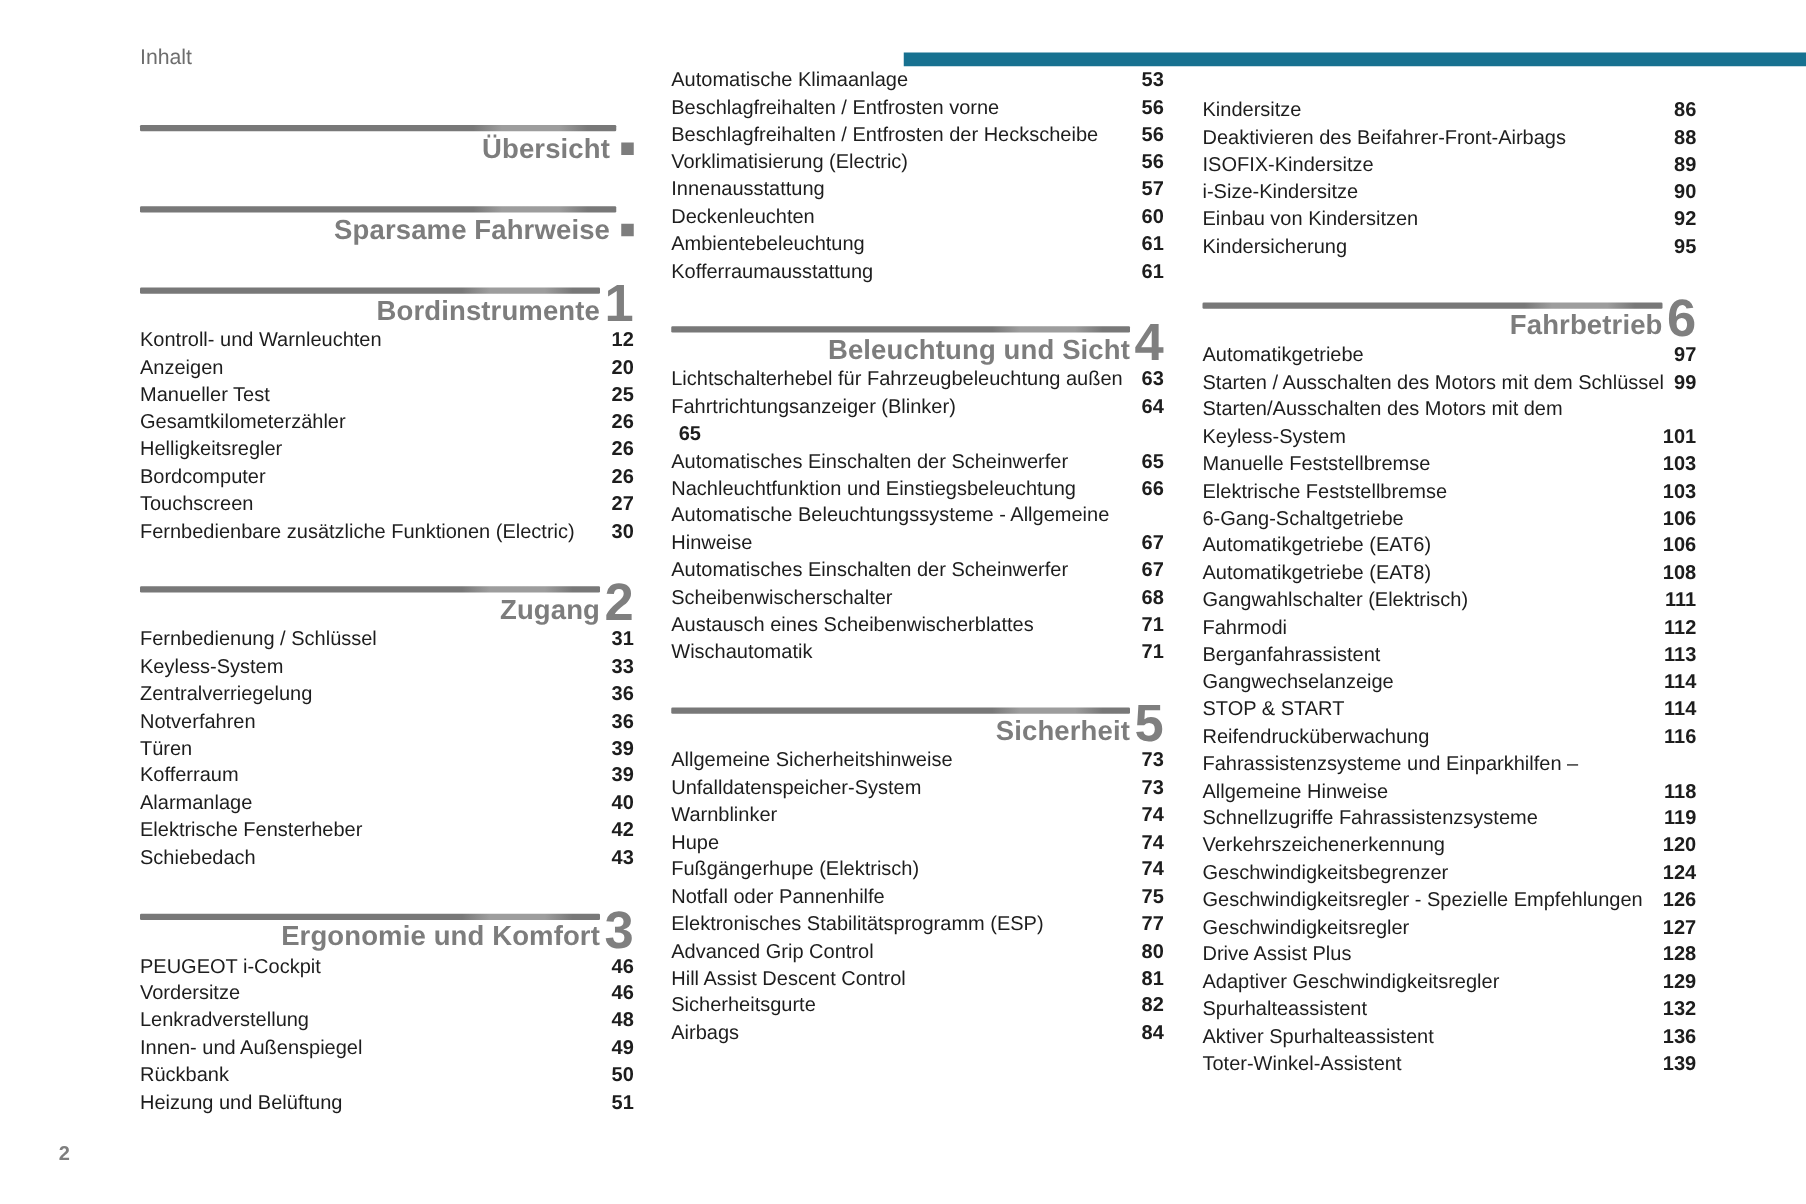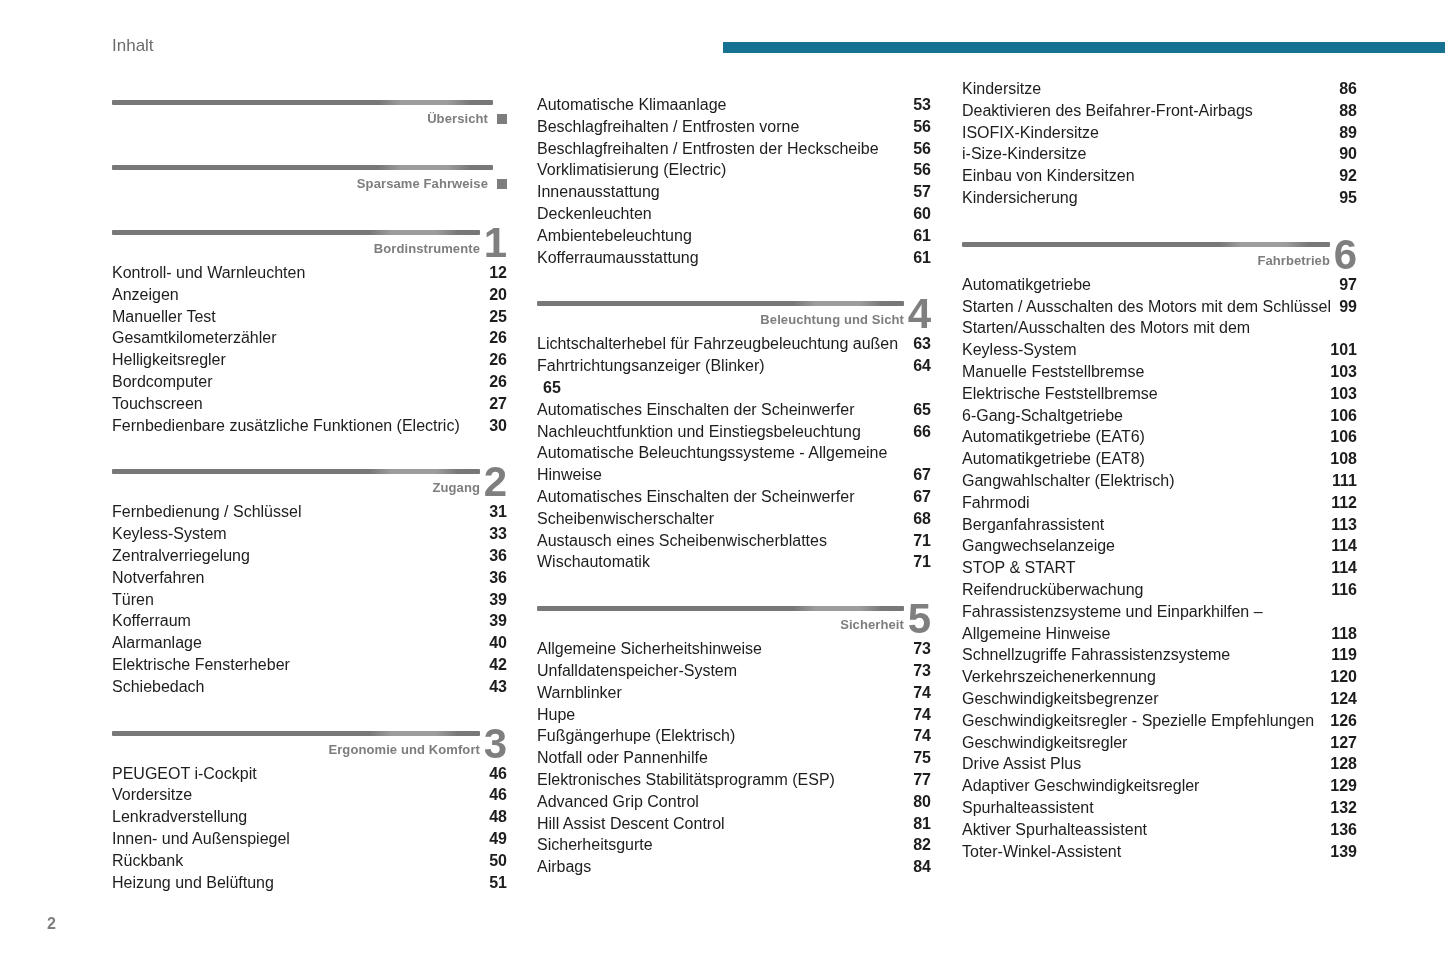--- a/index.html
+++ b/index.html
@@ -31,21 +31,21 @@
     top: 42px;
     height: 11px;
     background: #177190;
   }
   .col {
     position: absolute;
     top: 0;
     box-sizing: content-box;
   }
   #col-0 { left: 112px; width: 395px; padding-top: 100px; }
-  #col-1 { left: 537px; width: 394px; padding-top: 94px; }
+  #col-1 { left: 537px; width: 394px; padding-top: 54px; }
   #col-2 { left: 962px; width: 395px; padding-top: 78px; }
 
   .section { position: relative; }
   .section + .section { margin-top: 33px; }
 
   .bar {
     height: 5px;
     border-radius: 1px;
     background: linear-gradient(90deg,
       #787878 0%, #787878 70%,
@@ -54,21 +54,21 @@
   }
   .section.numbered .bar { margin-right: 27px; }
   .section.square .bar { margin-right: 14px; }
 
   .header-row {
     display: flex;
     justify-content: flex-end;
     align-items: center;
     height: 27px;
     font-weight: bold;
-    font-size: 13px;
+    font-size: 22px;
     color: #7d7d7d;
     letter-spacing: 0.1px;
   }
   .section.numbered .header-row { padding-right: 27px; }
 
   .sq {
     display: inline-block;
     width: 10px;
     height: 10px;
     background: #7d7d7d;

